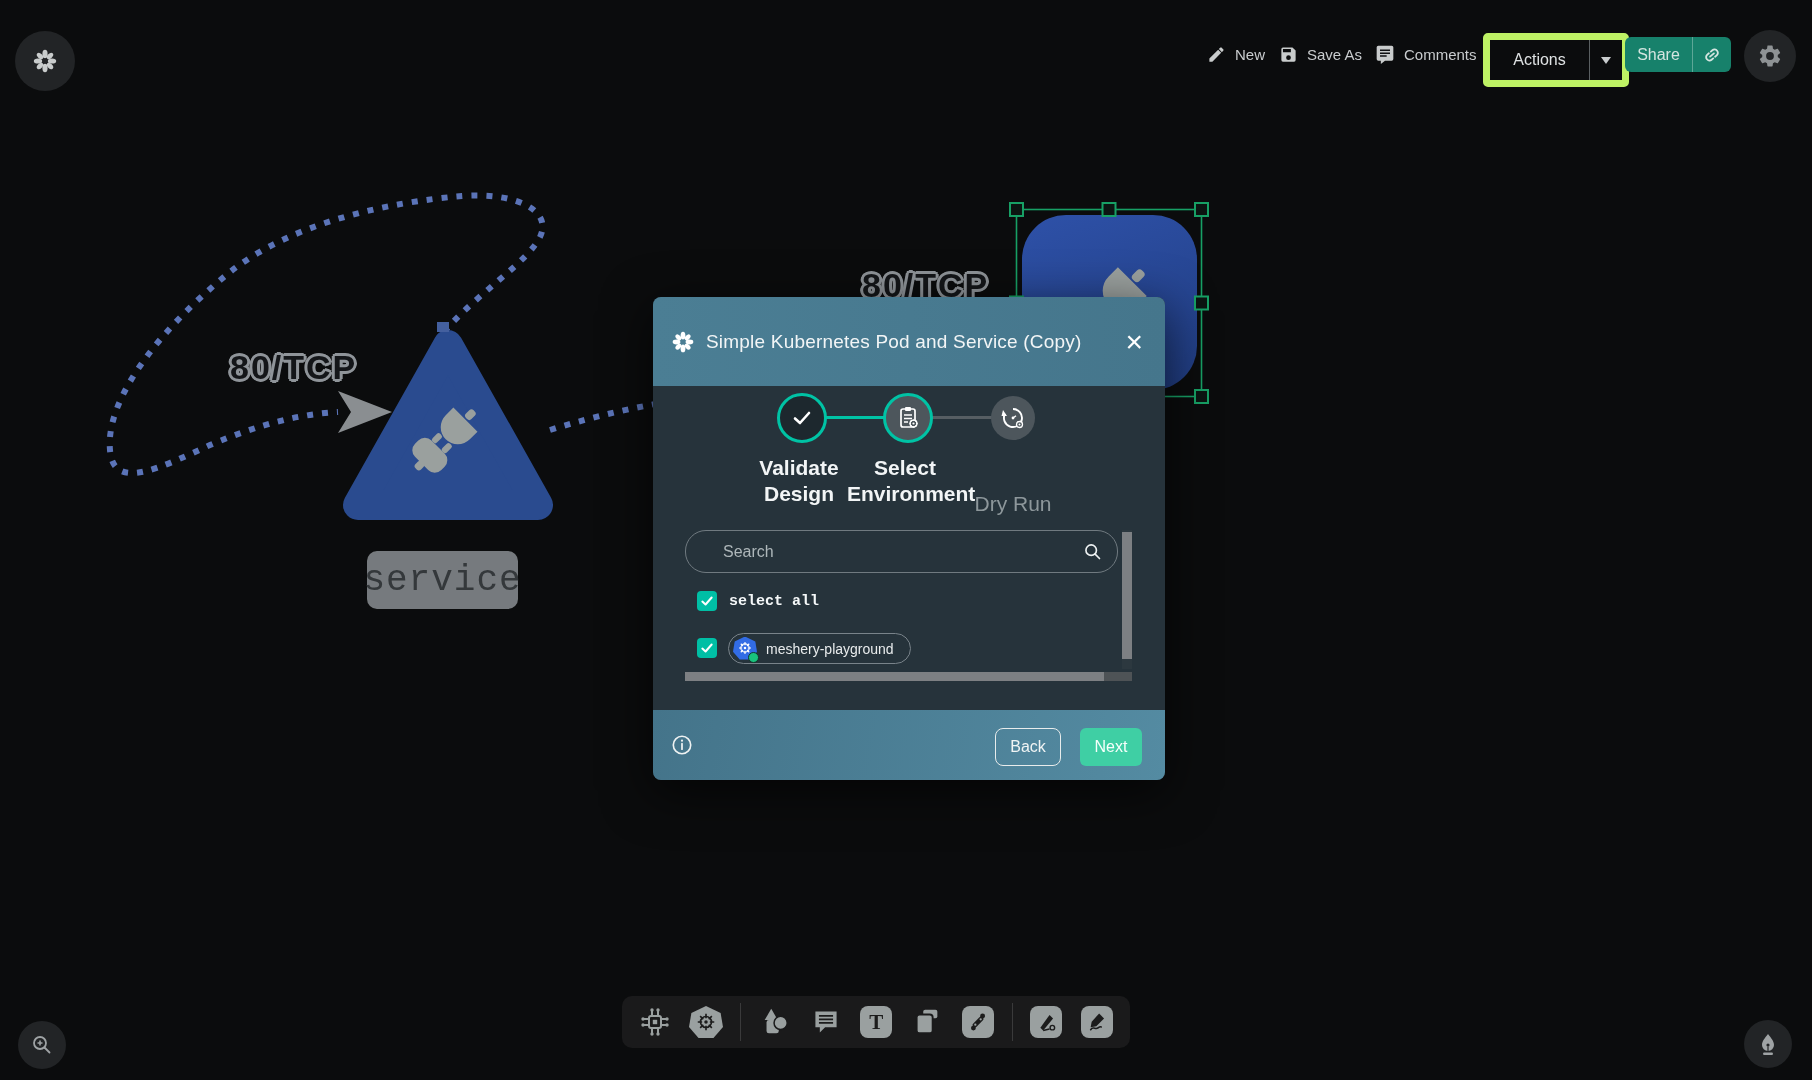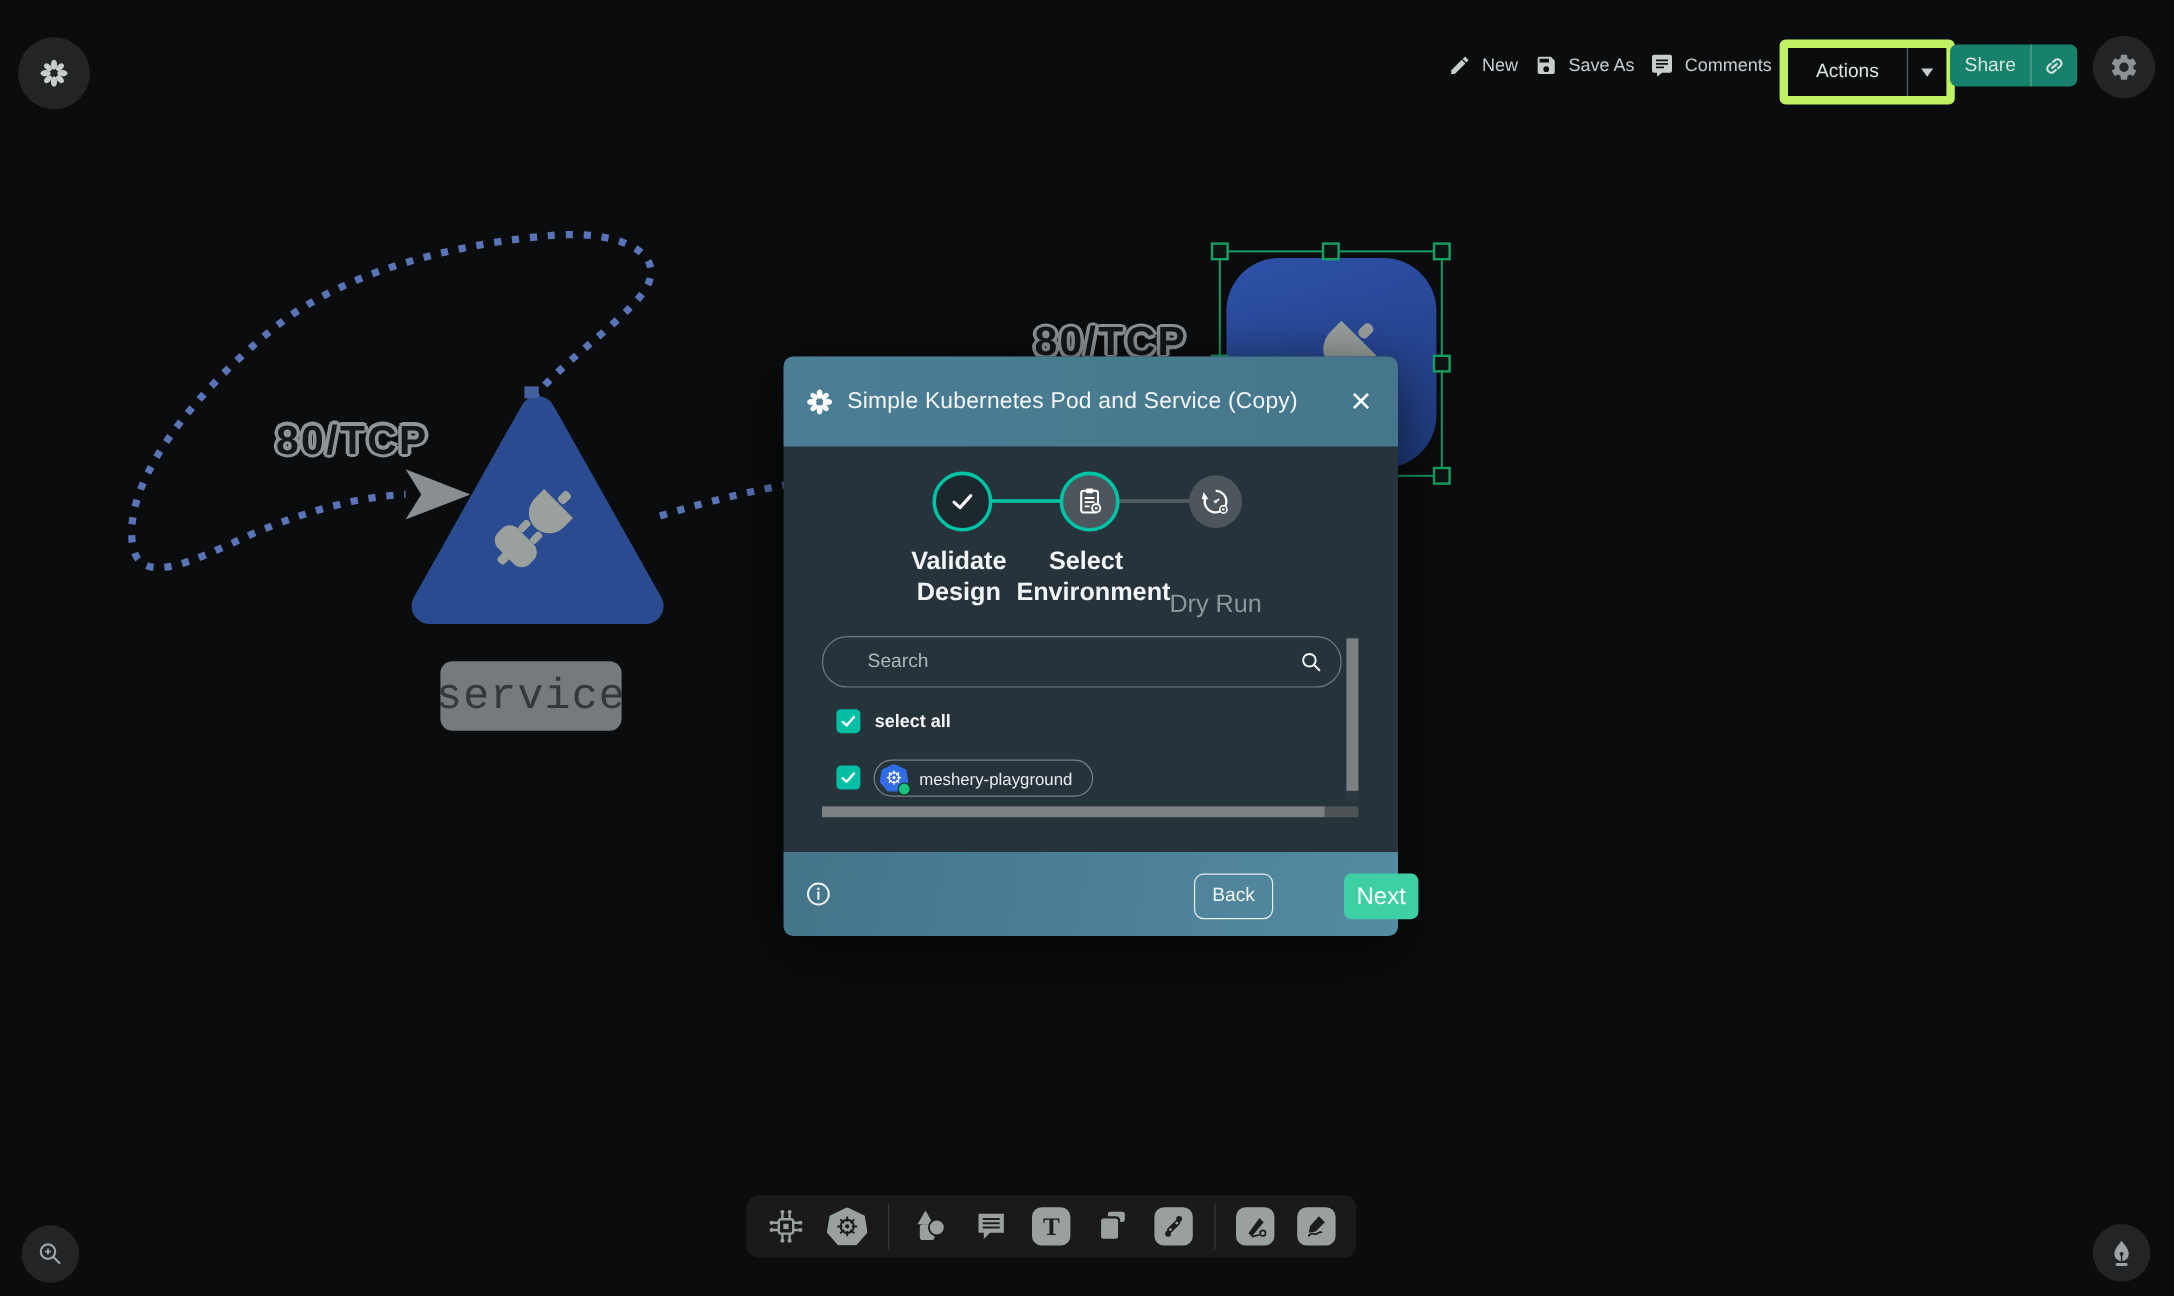--- a/index.html
+++ b/index.html
@@ -77,21 +77,21 @@
   .tile .t-glyph{font-family:"Liberation Serif",serif;font-weight:bold;font-size:21px;color:#1c1c1c;}
   .hepta{width:34px;height:32px;background:#9aa0a0;display:flex;align-items:center;justify-content:center;
     clip-path:polygon(50% 0,93% 22%,100% 66%,72% 100%,28% 100%,0 66%,7% 22%);}
 
   
   .modal{
     left:653px;top:297px;width:512px;height:483px;z-index:10;border-radius:8px;
     background:#26333b;box-shadow:0 12px 50px rgba(0,0,0,.65);
   }
   .modal-header{
-    position:absolute;left:0;top:0;width:100%;height:75px;border-radius:8px 8px 0 0;
+    position:absolute;left:0;top:0;width:100%;height:89px;border-radius:8px 8px 0 0;
     background:linear-gradient(90deg,#4b7e94,#45768c);
     display:flex;align-items:center;box-sizing:border-box;padding:0 18px;gap:11px;
   }
   .m-title{color:#f2f5f6;font-size:19px;flex:1;letter-spacing:.2px;}
   .m-close{background:none;border:none;color:#ffffff;font-size:30px;line-height:1;cursor:pointer;padding:0 4px;font-family:"Liberation Sans",sans-serif;}
 
   .step-circle{position:absolute;width:44px;height:44px;border-radius:50%;display:flex;align-items:center;justify-content:center;}
   .ring{border:3px solid #00c3a5;}
   .fill-dark{background:#1d282e;}
   .fill-gray{background:#4d565c;}
@@ -114,21 +114,21 @@
 
   .vscroll{position:absolute;left:469px;top:233px;width:10px;height:139px;background:#2c383f;}
   .vthumb{position:absolute;left:0;top:2px;width:10px;height:127px;background:#7d8083;}
   .hthumb{position:absolute;left:32px;top:375px;width:419px;height:9px;background:#7d8083;}
   .hcorner{position:absolute;left:451px;top:375px;width:28px;height:9px;background:#4e5356;}
 
   .checkbox{
     position:absolute;width:20px;height:20px;border-radius:4px;background:#00bfa5;
     display:flex;align-items:center;justify-content:center;cursor:pointer;
   }
-  .select-all-label{position:absolute;left:76px;top:296px;color:#f4f7f8;font-size:15px;font-weight:bold;}
+  .select-all-label{position:absolute;left:76px;top:296px;color:#f4f7f8;font-size:15px;font-weight:bold;font-family:Liberation Mono, monospace;}
   .env-chip{
     position:absolute;left:75px;top:336px;height:31px;box-sizing:border-box;
     border:1px solid #79838a;border-radius:16px;display:flex;align-items:center;
     padding:0 16px 0 4px;gap:9px;cursor:pointer;
   }
   .k8s-badge{position:relative;width:24px;height:24px;}
   .k8s-hepta{width:24px;height:23px;background:#326ce5;display:flex;align-items:center;justify-content:center;
     clip-path:polygon(50% 0,93% 22%,100% 66%,72% 100%,28% 100%,0 66%,7% 22%);}
   .k8s-dot{position:absolute;right:-2px;bottom:-2px;width:9px;height:9px;border-radius:50%;background:#19c37d;border:1px solid #12372a;}
   .env-name{color:#e8ebec;font-size:14px;}
@@ -138,23 +138,22 @@
     background:linear-gradient(100deg,#44748a,#548ba2);
     display:flex;align-items:center;box-sizing:border-box;padding:0 18px;
   }
   .back-btn{
     position:absolute;left:342px;top:18px;width:66px;height:38px;background:transparent;
     border:1.5px solid #e8ecec;border-radius:8px;color:#f0f4f4;font-size:16px;cursor:pointer;
     font-family:"Liberation Sans",sans-serif;
   }
   .next-btn{
     position:absolute;left:427px;top:18px;width:62px;height:38px;background:#3fcfa4;
-    border:none;border-radius:6px;color:#f6fffb;font-size:20px;cursor:pointer;
+    border:none;border-radius:6px;color:#f6fffb;font-size:16px;cursor:pointer;
     font-family:"Liberation Sans",sans-serif;
-    margin-left:40px;
   }
 </style>
 </head>
 <body>
 
 <svg id="edge-layer" class="abs" width="1812" height="1080">
 
   <path d="M 444 332 C 475 295 528 262 540 237 C 553 210 515 192 462 196 C 390 202 293 222 230 272 C 168 322 105 395 110 450 C 113 492 160 468 210 445 C 260 424 300 414 338 412" fill="none" stroke="#5b74b8" stroke-width="6" stroke-dasharray="6 9"></path>
 
   <path d="M 550 430 C 640 402 720 392 800 388 C 900 384 980 372 1025 352" fill="none" stroke="#5b74b8" stroke-width="6" stroke-dasharray="6 9"></path>

